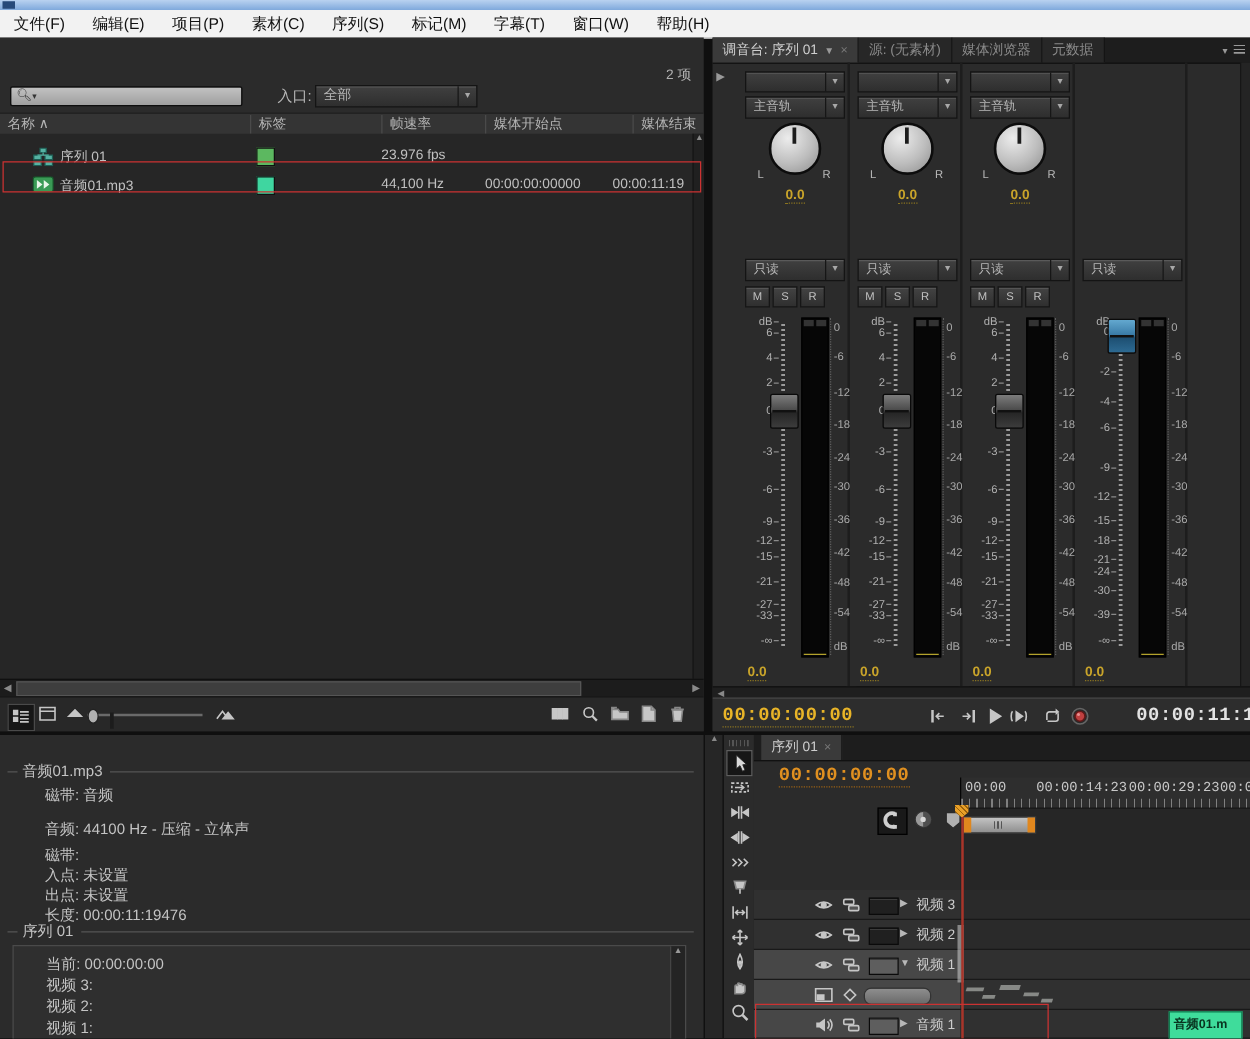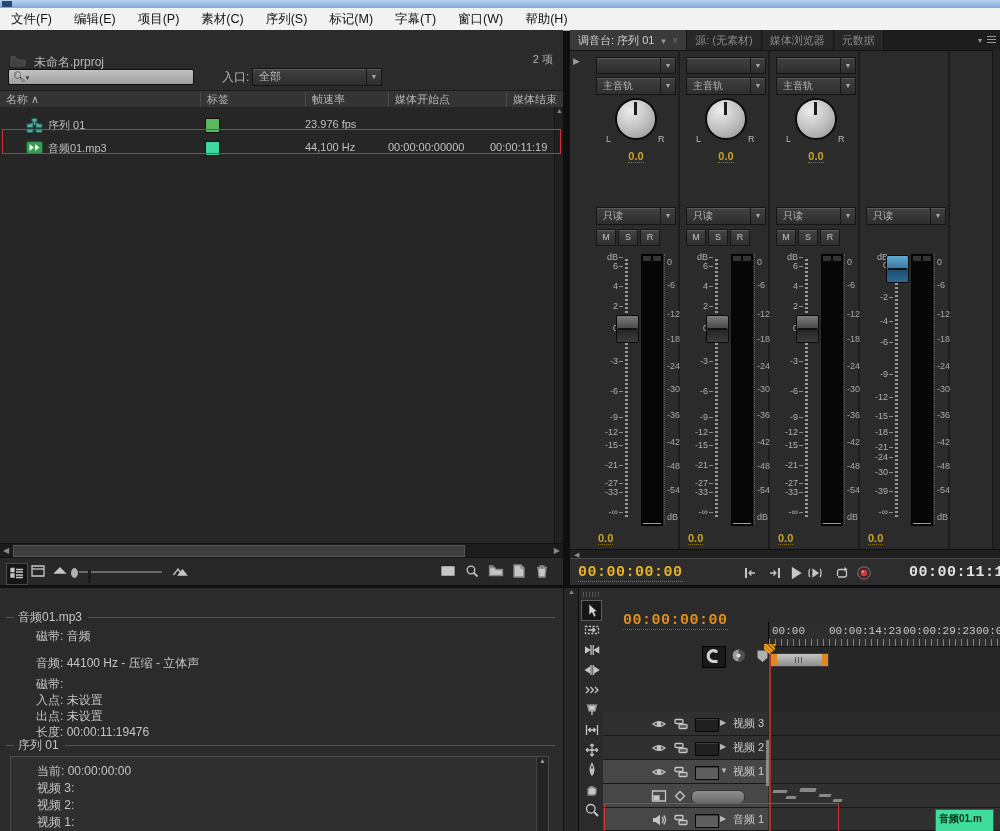--- a/index.html
+++ b/index.html
@@ -162,28 +162,20 @@
 </head>
 <body>
 
 <div id="root">
   <div id="titlebar" class="abs">
     <div class="appicon"></div>
   </div>
   <div id="menubar" class="abs"><div class="menu-item" style="display: inline-block;">文件(F)</div><div class="menu-item" style="display: inline-block;">编辑(E)</div><div class="menu-item" style="display: inline-block;">项目(P)</div><div class="menu-item" style="display: inline-block;">素材(C)</div><div class="menu-item" style="display: inline-block;">序列(S)</div><div class="menu-item" style="display: inline-block;">标记(M)</div><div class="menu-item" style="display: inline-block;">字幕(T)</div><div class="menu-item" style="display: inline-block;">窗口(W)</div><div class="menu-item" style="display: inline-block;">帮助(H)</div></div>
 
   <div id="project-panel" class="abs panel">
-    <div id="proj-file-row" class="abs">
-      <span id="proj-file-icon">
-        <svg width="16" height="12" viewBox="0 0 16 12">
-            <path d="M1 3 h5 l1.5 2 H15 v6 H1 Z M1 3 V1.5 h4.5" fill="#5d5d5d" stroke="#7d7d7d"></path>
-          </svg>
-      </span>
-      <span id="proj-file-name">未命名.prproj</span>
-    </div>
     <div id="proj-count" class="abs">2 项</div>
     <div id="proj-search" class="abs"><span>🔍︎</span><span style="font-size:7px;">▾</span></div>
     <div id="proj-filter-label" class="abs">入口:</div>
     <div id="proj-filter" class="dd" style="font-size:11px;line-height:15px;">
       <span class="dd-txt">全部</span>
       <span class="dd-arr" style="line-height:15px;">▼</span>
     </div>
     <div id="proj-cols" class="abs">
         <div class="proj-col" style="left: 0px;">名称 ∧</div>
         <div class="proj-col" style="left: 200px;">标签</div>
@@ -641,20 +633,25 @@
         <div class="tool" style="top: 212px;">
           <svg width="16" height="16" viewBox="0 0 16 16" fill="none" stroke="#c6c6c6" stroke-width="1.3">
             <circle cx="6.8" cy="6.8" r="4.3"></circle>
             <path d="M10 10 L14 14" stroke-width="2"></path>
           </svg>
         </div>
       </div>
   </div>
 
   <div id="timeline-panel" class="abs panel">
+    <div class="tabbar">
+      <span class="tab active" style="margin-left:6px;">
+        <span class="tab-label">序列 01</span><span class="tab-close">×</span>
+      </span>
+    </div>
     <div id="tl-timecode" class="tc">00:00:00:00</div>
     <div id="tl-content-bg"></div>
     <div id="tl-ruler">
         <div class="ticks"></div>
         <div class="ruler-tick" style="left: 3px;">00:00</div>
         <div class="ruler-tick" style="left: 60px;">00:00:14:23</div>
         <div class="ruler-tick" style="left: 134px;">00:00:29:23</div>
         <div class="ruler-tick" style="left: 207px;">00:00:44</div>
       </div>
     <div id="snap-box">

